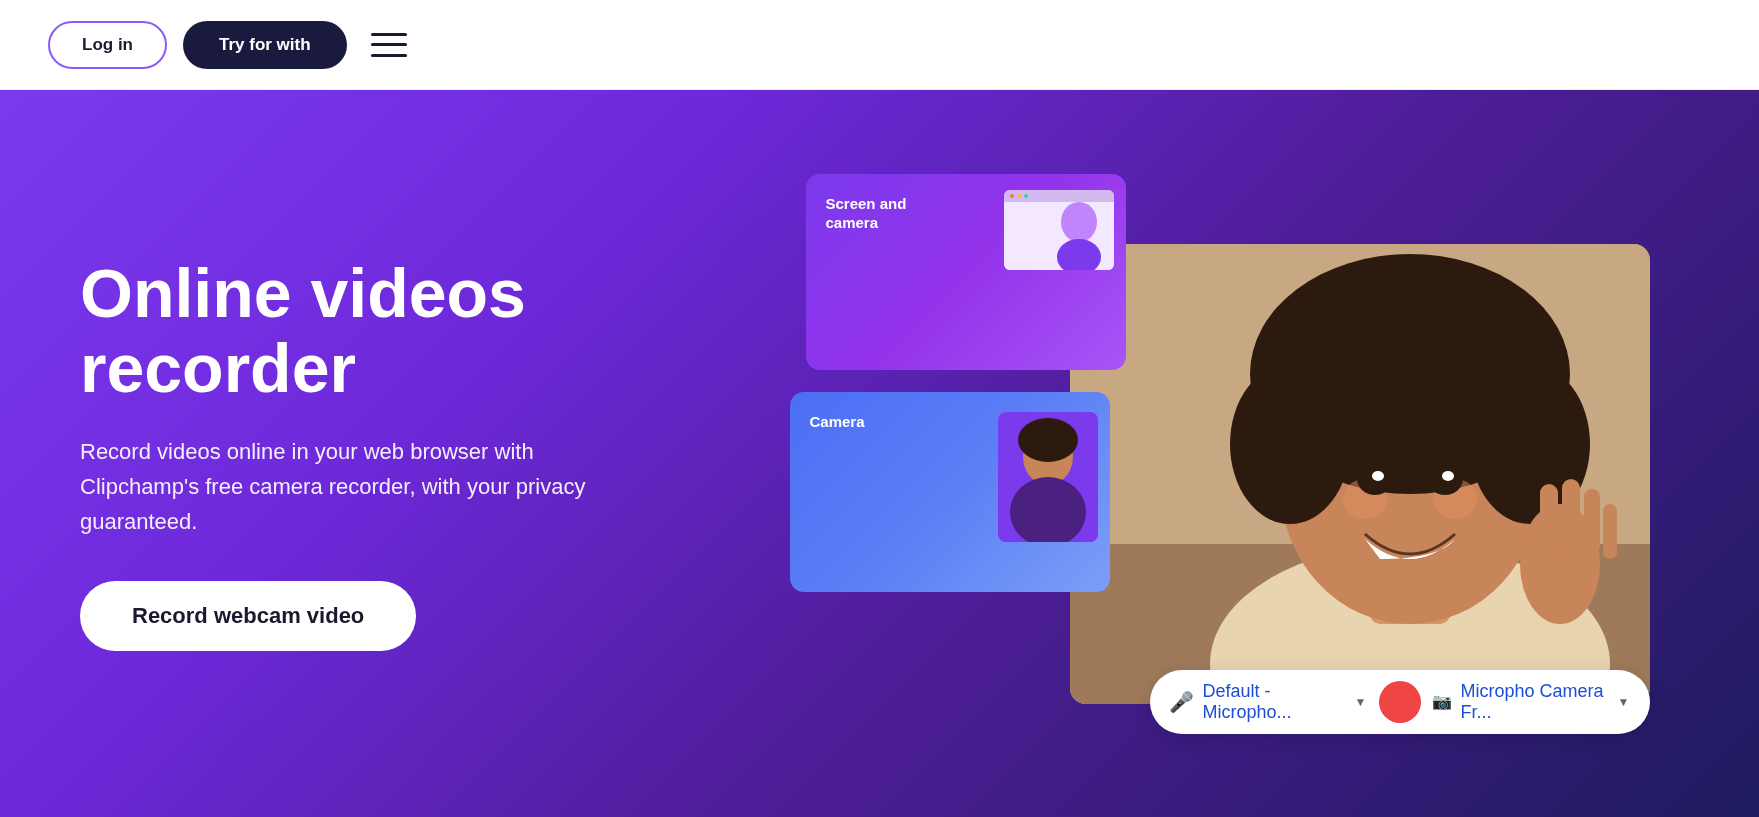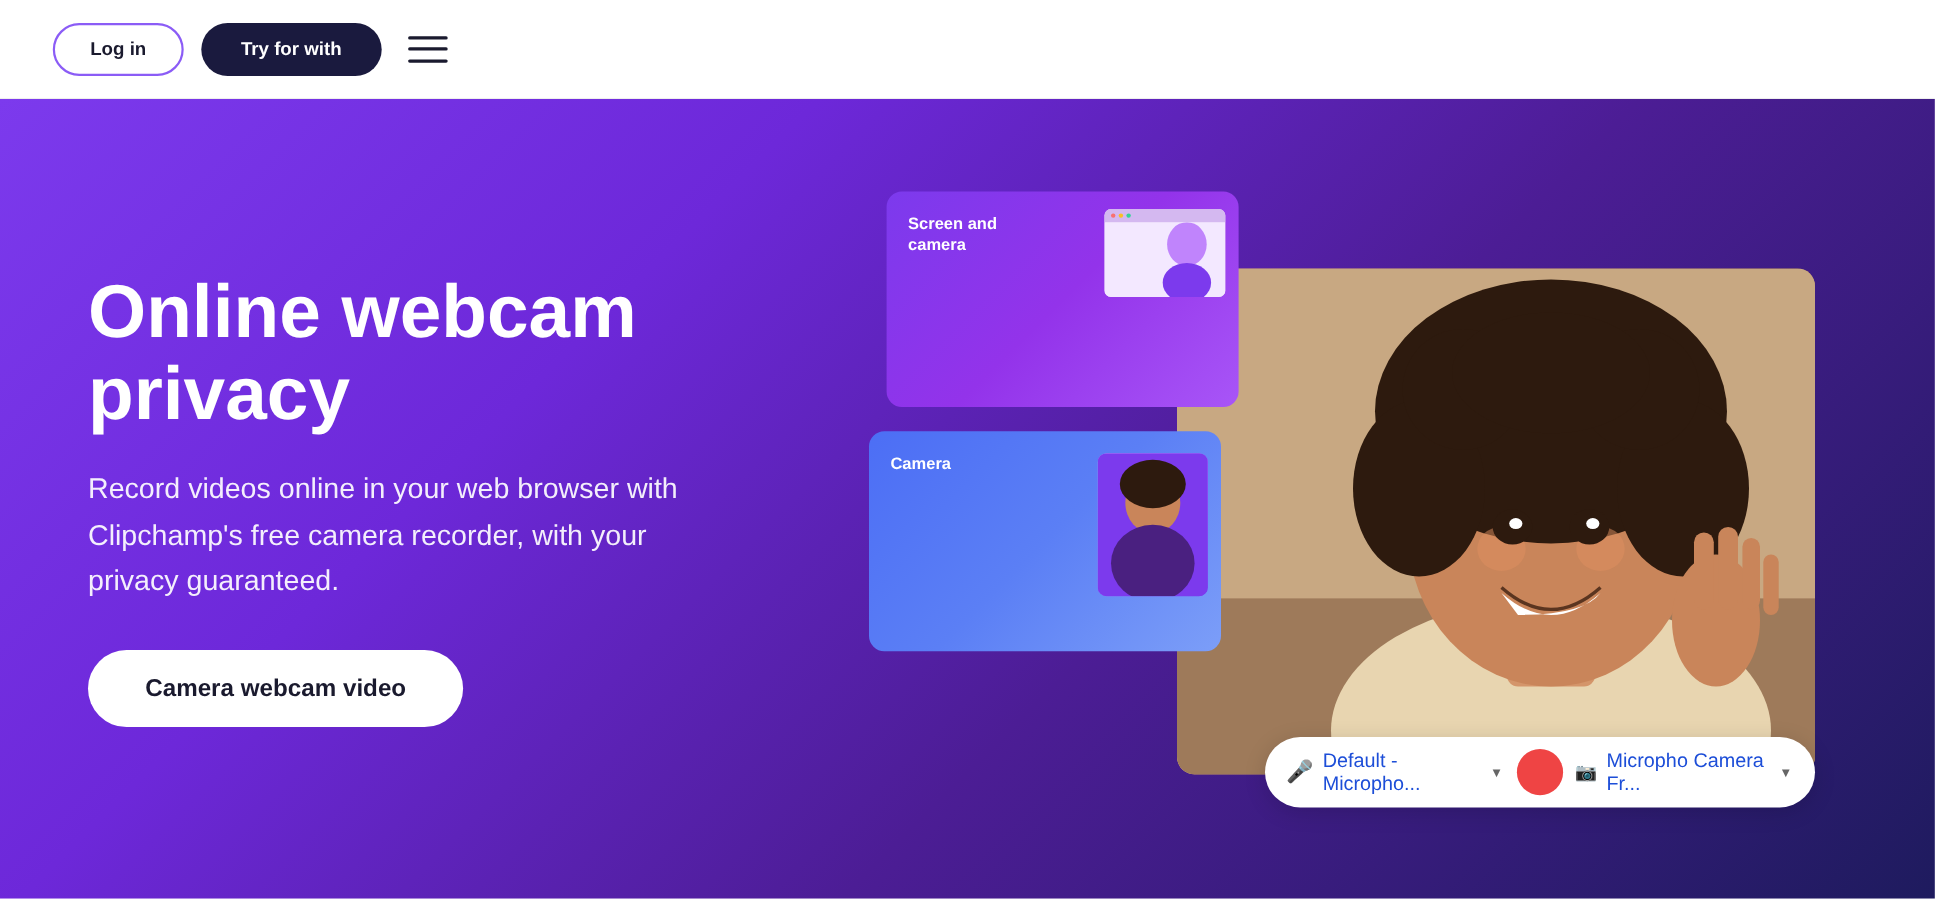--- a/index.html
+++ b/index.html
@@ -87,21 +87,21 @@
       z-index: 2;
     }
     .hero-title {
       font-size: 68px;
       font-weight: 800;
       line-height: 1.1;
       margin-bottom: 28px;
       color: #fff;
     }
     .hero-subtitle {
-      font-size: 26px;
+      font-size: 22px;
       line-height: 1.6;
       color: rgba(255,255,255,0.92);
       margin-bottom: 42px;
       max-width: 560px;
     }
     .btn-capture {
       background: #fff;
       color: #1a1a2e;
       border: none;
       padding: 22px 52px;
@@ -285,23 +285,23 @@
     <div class="hamburger">
       <span></span>
       <span></span>
       <span></span>
     </div>
   </div>
 </nav>
 
 <section class="hero">
   <div class="hero-left">
-    <h1 class="hero-title">Online webcam privacy</h1>
+    <h1 class="hero-title">Online videos recorder</h1>
     <p class="hero-subtitle">Record videos online in your web browser with Clipchamp's free camera recorder, with your privacy guaranteed.</p>
-    <button class="btn-capture">Camera webcam video</button>
+    <button class="btn-capture">Record webcam video</button>
   </div>
 
   <div class="hero-right">
     <div class="recorder-mockup">
 
       <div class="main-cam">
         <svg class="woman-svg" viewBox="0 0 580 460" xmlns="http://www.w3.org/2000/svg">
 
           <rect width="580" height="460" fill="#c8a882"></rect>
           <rect y="300" width="580" height="160" fill="#9e7a5a"></rect>

